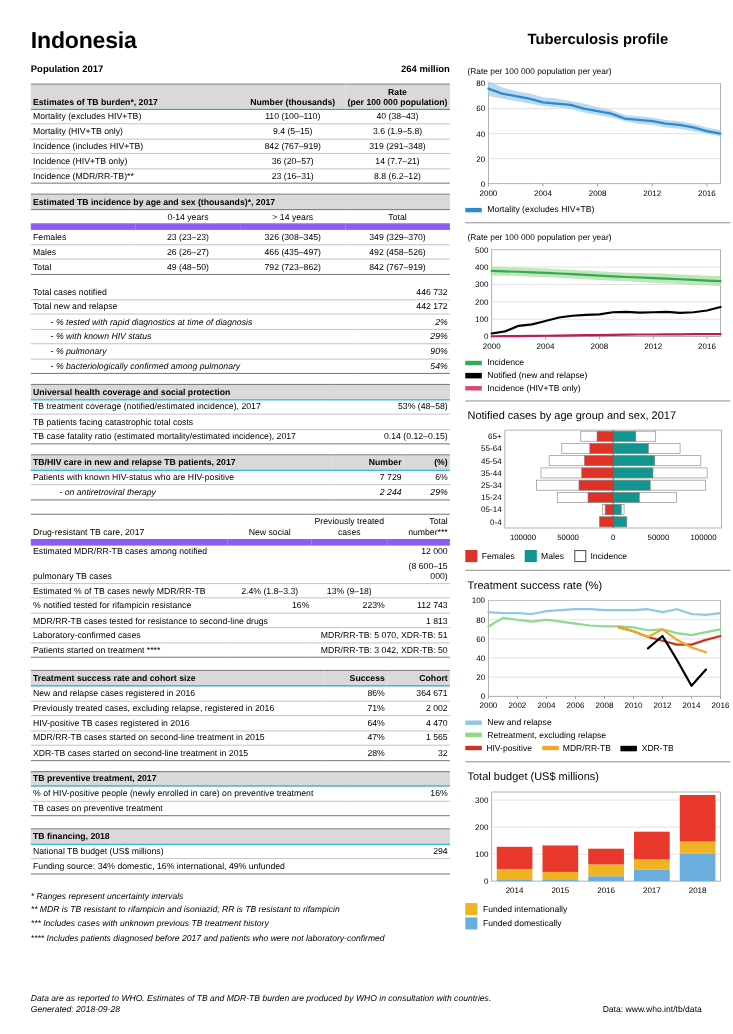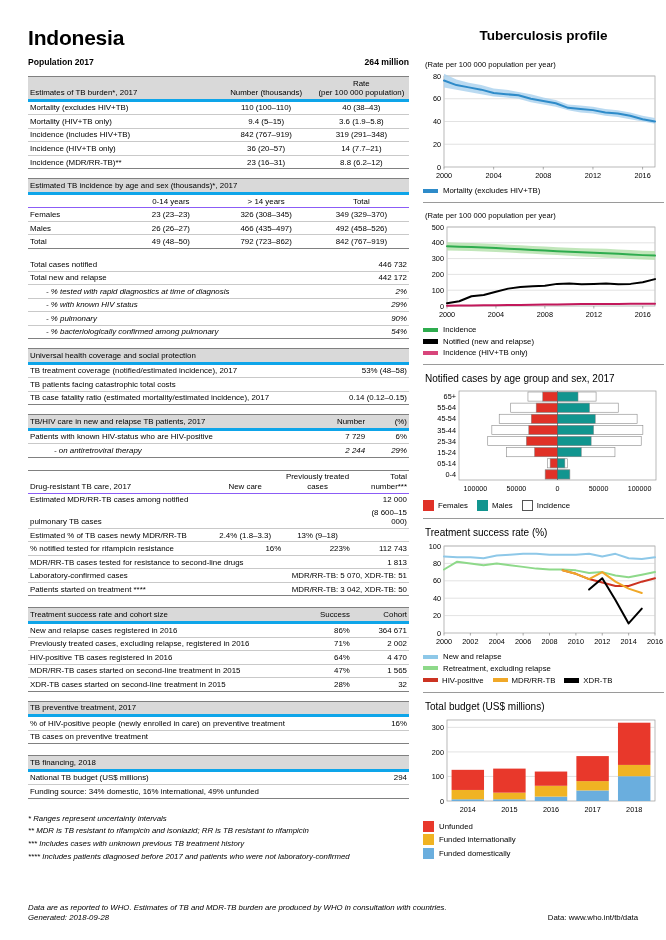--- a/index.html
+++ b/index.html
@@ -20,23 +20,23 @@
   .colR { width: 241px; flex: 0 0 241px; }
 
   
   .country { font-size: 21px; font-weight: bold; letter-spacing: -.2px; margin: 0 0 7px 0; }
   .popline { display: flex; justify-content: space-between; font-size: 8.6px; font-weight: bold; margin-bottom: 9px; }
 
   
   table.t { width: 100%; border-collapse: collapse; font-size: 7.9px; table-layout: fixed; }
   table.t td { padding: 1.6px 2px; vertical-align: bottom; line-height: 1.18; }
   .block { margin-bottom: 9px; }
-  .hdrband td { background: #d9d9d9; font-weight: normal; border-top: 1px solid #808080; border-bottom: 3px solid #0ea5e9; padding: 2px; }
+  .hdrband td { background: #d9d9d9; font-weight: bold; border-top: 1px solid #808080; border-bottom: 1px solid #0ea5e9; padding: 2px; }
   .hdrband td.r { text-align: right; }
-  .colhdr td { border-bottom: 1px solid #8b5cf6; text-align: center; padding-bottom: 1.5px; }
+  .colhdr td { border-bottom: 6px solid #8b5cf6; text-align: center; padding-bottom: 1.5px; }
   .colhdr td.l { text-align: left; }
   .colhdr td.r { text-align: right; }
   .rowline td { border-bottom: 1px solid #c9c9c9; }
   .lastline td { border-bottom: 1px solid #808080; }
   .c { text-align: center; }
   .r { text-align: right; }
   .ital { font-style: italic; }
   .ind { padding-left: 18px !important; }
   .ind2 { padding-left: 26px !important; }
   .nb { border-bottom: none !important; }
@@ -257,21 +257,21 @@
         <table class="t">
           <colgroup>
               <col style="width:47%">
               <col style="width:20%">
               <col style="width:18%">
               <col style="width:15%">
             </colgroup>
           <tbody>
             <tr class="colhdr plaintop">
               <td class="l">Drug-resistant TB care, 2017</td>
-              <td>New care</td>
+              <td>New social</td>
               <td>
                 <span>Previously treated</span><br>
                 <span>cases</span>
               </td>
               <td class="r">
                 <span>Total</span><br>
                 <span>number***</span>
               </td>
             </tr>
             <tr>
@@ -660,24 +660,20 @@
             <rect x="153.376" y="66.11818181818182" width="32.448" height="9.327272727272714" fill="#f0b323"></rect>
             <rect x="153.376" y="41.08181818181818" width="32.448" height="25.036363636363646" fill="#e8382b"></rect>
             <text x="169.6" y="97" text-anchor="middle" font-family="&quot;Liberation Sans&quot;, sans-serif" font-size="7.3" fill="#000">2017</text>
             <rect x="194.976" y="61.20909090909091" width="32.448" height="24.79090909090909" fill="#6aaede"></rect>
             <rect x="194.976" y="49.91818181818182" width="32.448" height="11.29090909090909" fill="#f0b323"></rect>
             <rect x="194.976" y="7.700000000000003" width="32.448" height="42.21818181818182" fill="#e8382b"></rect>
             <text x="211.2" y="97" text-anchor="middle" font-family="&quot;Liberation Sans&quot;, sans-serif" font-size="7.3" fill="#000">2018</text>
           </svg>
         <div class="lg" style="margin-top:4px">
           <div class="lgrow">
-            <span class="swatch box" style="background:#e8382b"></span>
-            <span>Unfunded</span>
-          </div>
-          <div class="lgrow">
             <span class="swatch box" style="background:#f0b323"></span>
             <span>Funded internationally</span>
           </div>
           <div class="lgrow">
             <span class="swatch box" style="background:#6aaede"></span>
             <span>Funded domestically</span>
           </div>
         </div>
       </div>
 

